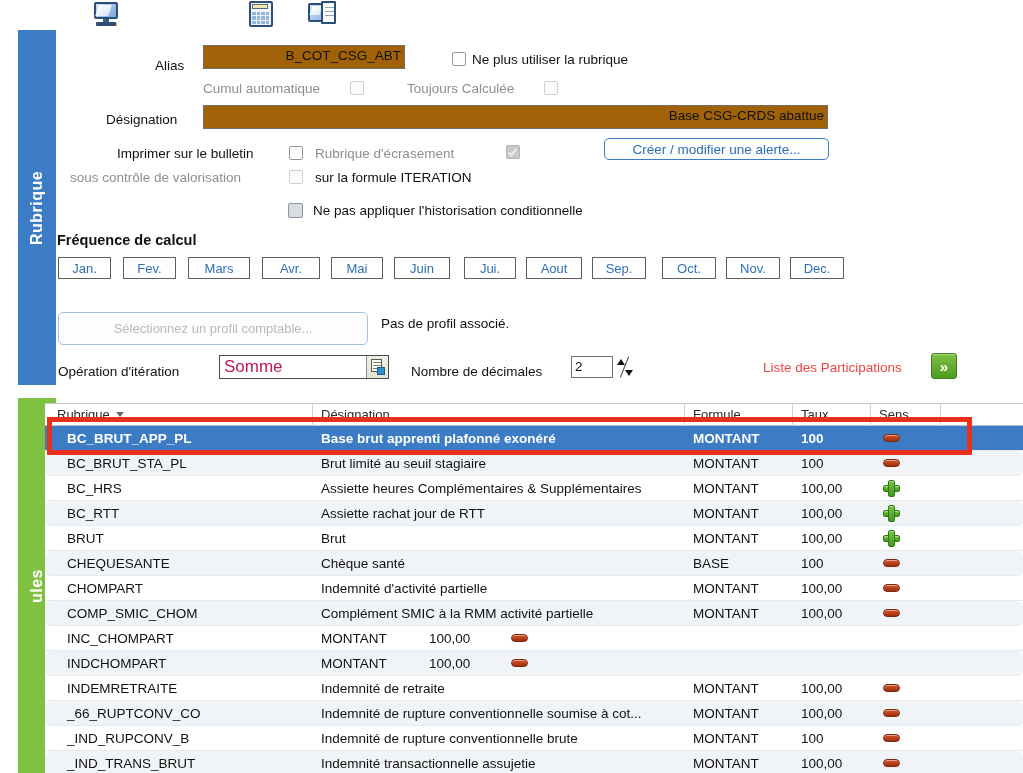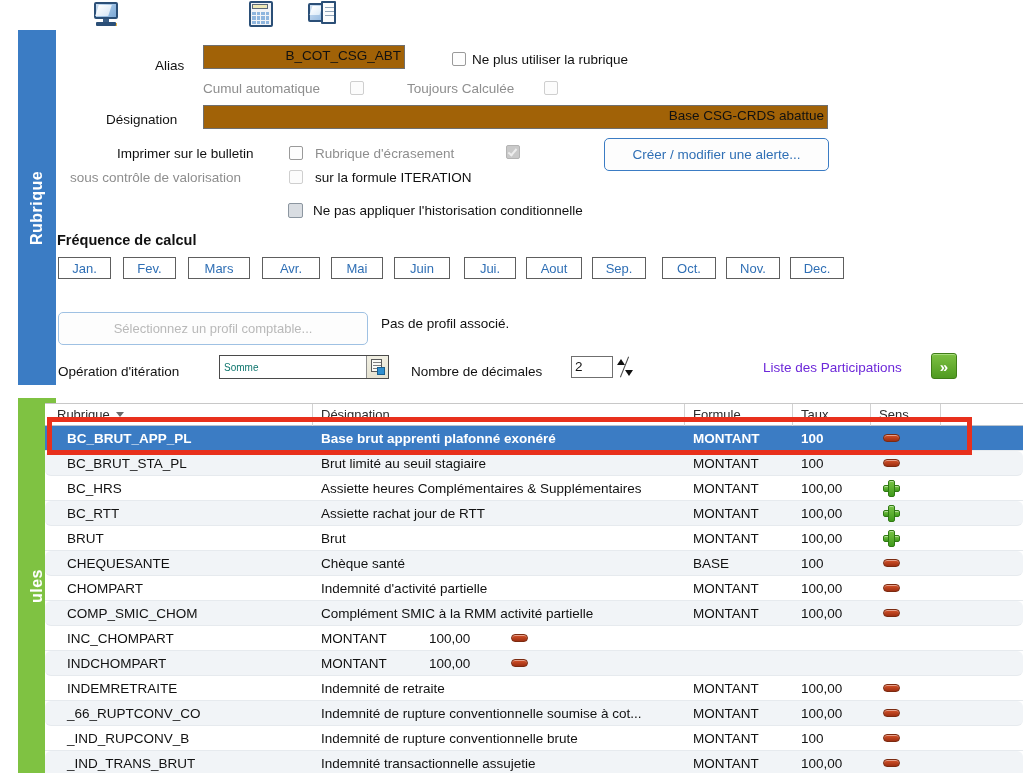--- a/index.html
+++ b/index.html
@@ -166,21 +166,21 @@
     display:flex; align-items:center; justify-content:center;
     white-space: nowrap;
   }
 
   .combo {
     position: absolute;
     border: 1px solid #4a4a4a;
     background: #ffffff;
     display: flex; align-items: center;
   }
-  .combo .val { font-size: 10px; color:#0f766e; padding-left:4px; flex:1; white-space:nowrap; }
+  .combo .val { font-size: 17px; color:#be185d; padding-left:4px; flex:1; white-space:nowrap; }
   .combo .btn {
     width: 22px; height: 100%;
     background: linear-gradient(#f1efe2,#e6e3d2);
     border-left: 1px solid #8e8e8e;
     position: relative;
   }
   .combo .btn .doc {
     position:absolute; left:4px; top:3px; width:11px; height:13px;
     background:#fbfbf6; border:1px solid #5a5a5a;
   }
@@ -204,21 +204,21 @@
     width: 20px; height: 22px;
   }
   .spinner .slash{
     position:absolute; left:9px; top:0px; width:1px; height:22px;
     background:#4a4a4a; transform: rotate(22deg);
   }
   .arw { position:absolute; width:0;height:0; }
   .arw.up { left:2px; top:3px; border-left:4px solid transparent;border-right:4px solid transparent;border-bottom:6px solid #111; }
   .arw.dn { right:2px; bottom:2px; border-left:4px solid transparent;border-right:4px solid transparent;border-top:6px solid #111; }
 
-  .lbl-particip { position:absolute; font-size:13.5px; color:#6d28d9; white-space:nowrap; }
+  .lbl-particip { position:absolute; font-size:13.5px; color:#ef4444; white-space:nowrap; }
   .btn-green {
     position: absolute;
     width: 26px; height: 26px;
     background: linear-gradient(#7dc143,#4f9a20);
     border: 1px solid #3f7d18;
     border-radius: 3px;
     color: #ffffff;
     font-size: 15px;
     font-weight: bold;
     display:flex; align-items:center; justify-content:center;
@@ -369,21 +369,21 @@
     <div class="cbx gray" style="left:506px; top:145px;">
         <span class="tick"></span>
       </div>
 
     <div class="cbx soft" style="left:289px; top:170px;"></div>
     <div class="lbl" style="left:315px; top:170px;">sur la formule ITERATION</div>
 
     <div class="cbx big" style="left:288px; top:203px;"></div>
     <div class="lbl" style="left:313px; top:203px;">Ne pas appliquer l'historisation conditionnelle</div>
 
-    <div class="btn-alert" style="left:604px; top:138px; width:225px; height:33px;">Créer / modifier une alerte...</div>
+    <div class="btn-alert" style="left:604px; top:138px; width:225px; height:22px;">Créer / modifier une alerte...</div>
 
     <div class="section-title" style="left:57px; top:232px;">Fréquence de calcul</div>
 
     <div class="month" style="left:58px;  top:257px; width:53px;">Jan.</div>
     <div class="month" style="left:123px; top:257px; width:53px;">Fev.</div>
     <div class="month" style="left:188px; top:257px; width:62px;">Mars</div>
     <div class="month" style="left:262px; top:257px; width:58px;">Avr.</div>
     <div class="month" style="left:331px; top:257px; width:52px;">Mai</div>
     <div class="month" style="left:394px; top:257px; width:56px;">Juin</div>
     <div class="month" style="left:464px; top:257px; width:52px;">Jui.</div>

